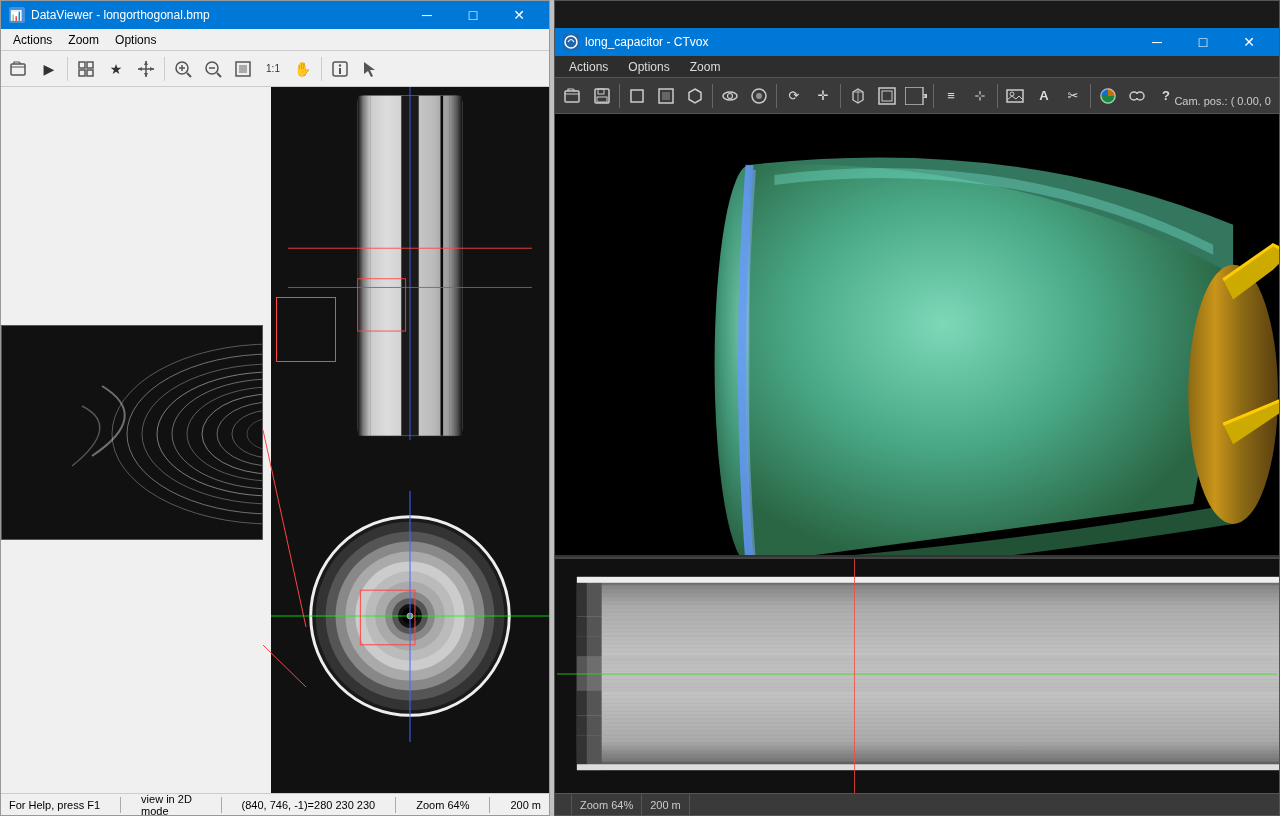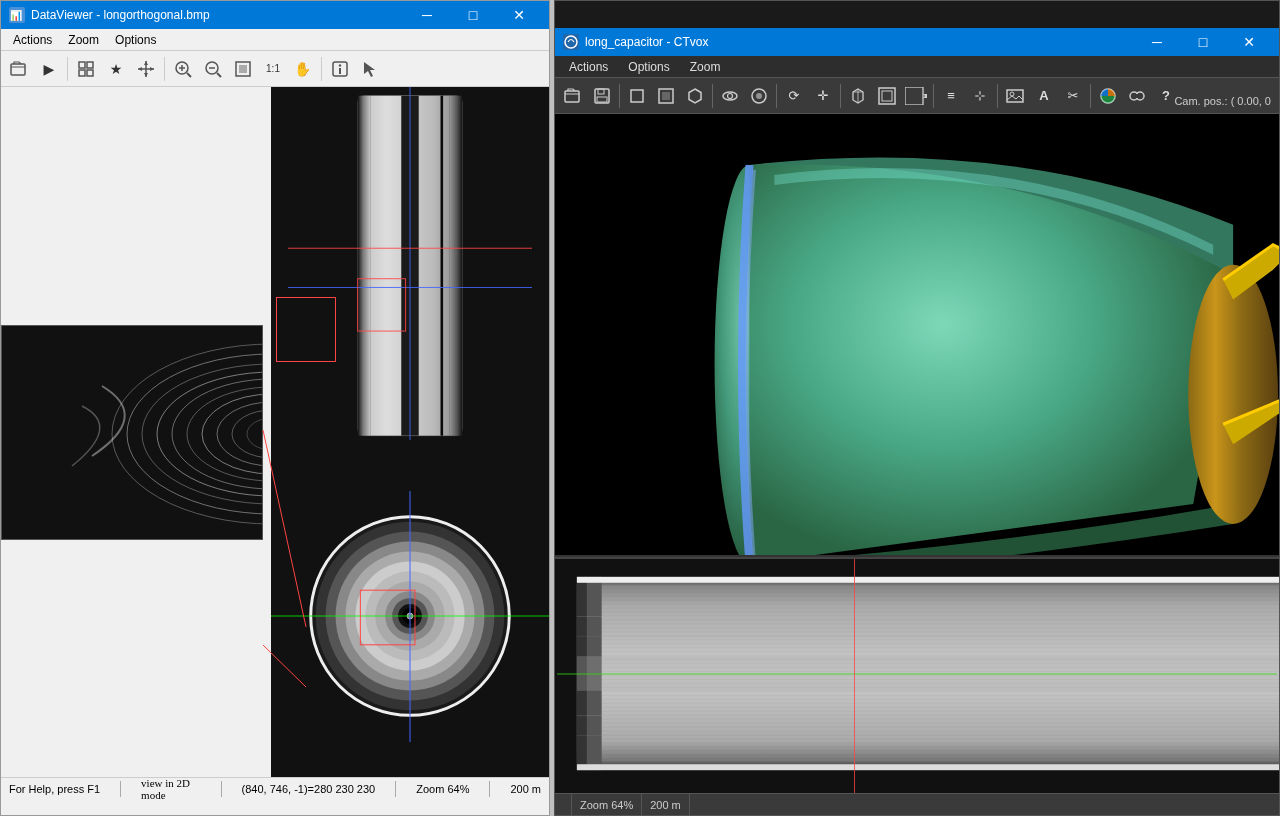--- a/index.html
+++ b/index.html
@@ -87,31 +87,31 @@
       top: 238px; left: 0;
       width: 262px; height: 215px;
       background: #2a2a2a;
       border: 1px solid #555;
       overflow: hidden;
       z-index: 10;
     }
 
     .status-bar-left {
       position: absolute;
-      bottom: 16px; left: 0; right: 0;
+      bottom: 0; left: 0; right: 0;
       height: 22px;
       background: #f0f0f0;
       border-top: 1px solid #ccc;
       display: flex;
       align-items: center;
       padding: 0 8px;
       font-size: 11px;
       gap: 20px;
     }
-    .status-section { flex: 1; font-family: Liberation Serif, serif; }
+    .status-section { flex: 1; }
     .status-sep { width: 1px; height: 16px; background: #aaa; }
 
     
     #right-window {
       position: absolute;
       top: 0; left: 554px;
       width: 726px; height: 816px;
       background: #1a1a1a;
       border: 1px solid #555;
       display: flex;

